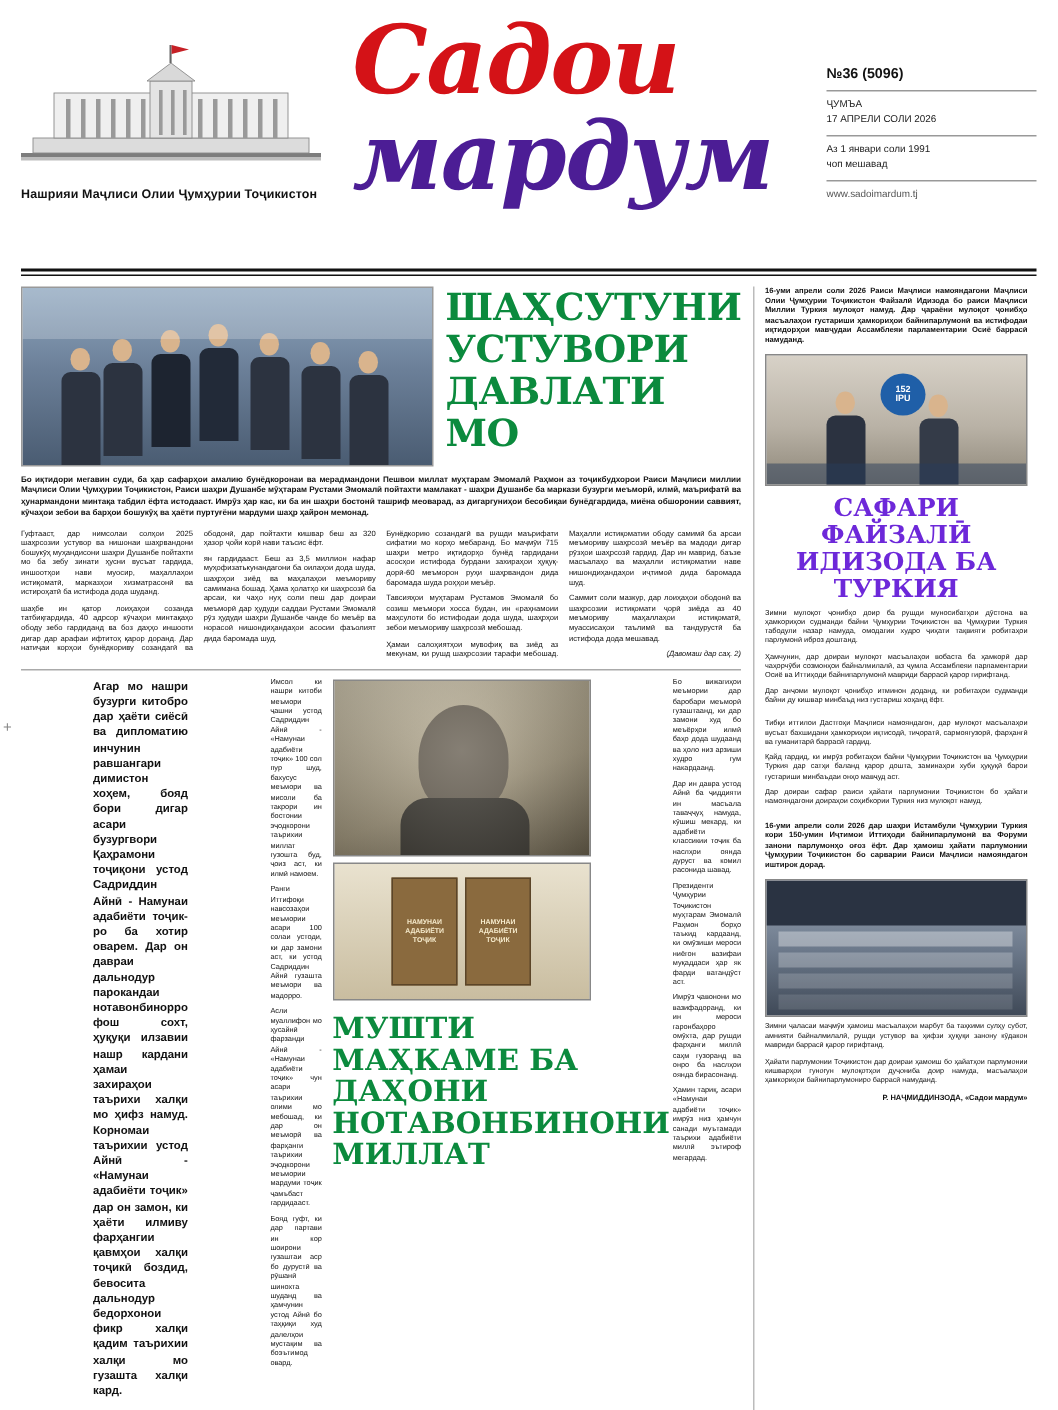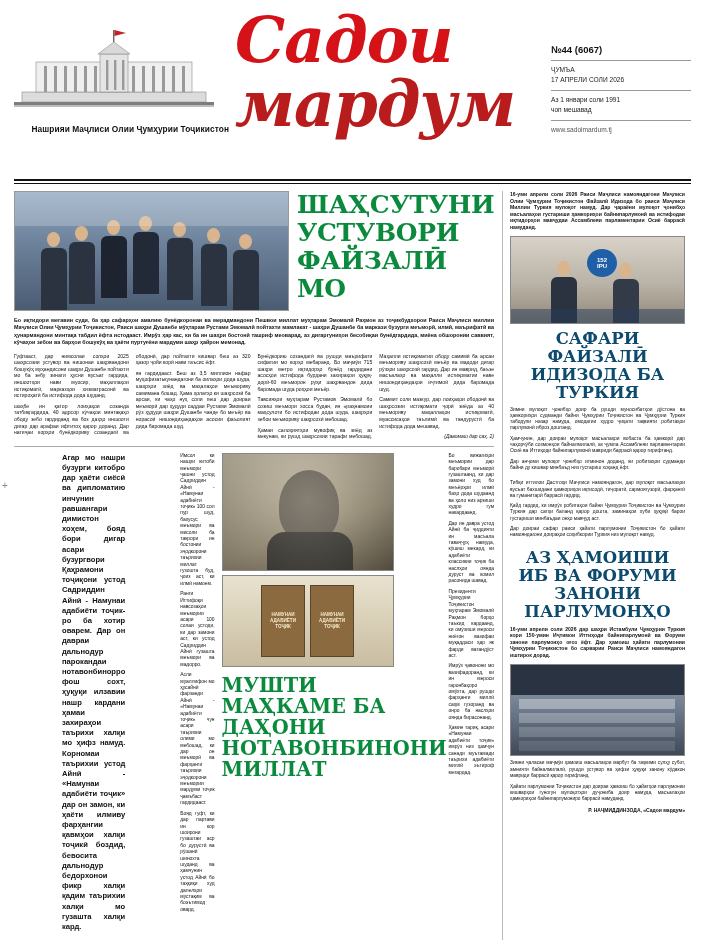--- a/index.html
+++ b/index.html
@@ -8,37 +8,37 @@
     width:705px; height:940px;
     background:#ffffff;
     font-family:"Liberation Sans", sans-serif;
     color:#111;
     overflow:hidden;
   }
   .page { position:relative; width:705px; height:940px; padding:10px 14px 0 14px; }
 
   
   .masthead { display:flex; align-items:flex-start; height:165px; }
-  .mh-left { width:215px; padding-top:18px;text-align:right; }
+  .mh-left { width:215px; padding-top:18px; }
   .building { width:200px; height:82px; position:relative; }
   .building svg { display:block; }
   .mh-sub {
     font-size:8.3px; font-weight:bold; color:#111; margin-top:14px;
     letter-spacing:.1px; white-space:nowrap;
   }
   .mh-center { flex:1; position:relative; padding-left:6px;font-style:italic; }
   .title-line1 {
     font-family:"DejaVu Serif", serif;
     font-weight:bold; font-size:63px; line-height:60px;
     color:#d41217; letter-spacing:-1px;
   }
   .title-line2 {
     font-family:"DejaVu Serif", serif;
     font-weight:bold; font-size:63px; line-height:64px;
-    color:#b91c1c; letter-spacing:-1px; margin-top:2px;
+    color:#4c1d95; letter-spacing:-1px; margin-top:2px;
   }
   .mh-right { width:140px; padding-top:34px; font-size:6.6px; color:#222; }
   .mh-right .issue { font-size:9.5px; font-weight:bold; color:#111; }
   .mh-right .rule { border-top:1px solid #999; margin:5px 0 4px 0; }
   .mh-right .line { line-height:10px; }
   .mh-right .site { color:#555; }
 
   .mh-divider { border-top:2px solid #111; margin-top:4px; }
   .mh-divider2 { border-top:1px solid #111; margin-top:2px; }
 
@@ -98,21 +98,21 @@
   .caption-right { font-size:5px; font-weight:bold; text-align:right; margin-top:5px; }
 
   
   .side-lede { font-size:5.1px; line-height:6.6px; text-align:justify; font-weight:bold; }
   .side-photo {
     width:100%; height:88px; border:1px solid #888; margin-top:5px;
     background:linear-gradient(180deg,#d8d2c8 0%,#b9b2a6 55%,#8e8779 100%);
     position:relative; overflow:hidden;
   }
   .side-head {
-    font-family:"DejaVu Serif", serif; font-weight:bold; color:#0c4a6e;
+    font-family:"DejaVu Serif", serif; font-weight:bold; color:#6d28d9;
     font-size:16.5px; line-height:18px; text-align:center; margin-top:6px;
   }
   .side-body { font-size:4.9px; line-height:6.3px; text-align:justify; margin-top:5px; column-count:1; }
   .side-body p { margin:0 0 4px 0; }
   .side-photo2 {
     width:100%; height:92px; border:1px solid #888; margin-top:5px;
     background:linear-gradient(180deg,#9aa6b4 0%,#6d7a8c 50%,#3f4957 100%);
     position:relative; overflow:hidden;
   }
   .side-foot { font-size:4.8px; line-height:6.2px; text-align:justify; margin-top:4px; }
@@ -163,21 +163,21 @@
       </div>
       <div class="mh-sub">Нашрияи Маҷлиси Олии Ҷумҳурии Тоҷикистон</div>
     </div>
 
     <div class="mh-center">
       <div class="title-line1">Садои</div>
       <div class="title-line2">мардум</div>
     </div>
 
     <div class="mh-right">
-      <div class="issue">№44 (6067)</div>
+      <div class="issue">№36 (5096)</div>
       <div class="rule"></div>
       <div class="line">ҶУМЪА</div>
       <div class="line">17 АПРЕЛИ СОЛИ 2026</div>
       <div class="rule"></div>
       <div class="line">Аз 1 январи соли 1991</div>
       <div class="line">чоп мешавад</div>
       <div class="rule"></div>
       <div class="line site">www.sadoimardum.tj</div>
     </div>
   </div>
@@ -201,21 +201,21 @@
             <div class="suit" style="left:118px; top:40px; background:#222a38;"></div>
           <div class="head" style="left:158px; top:30px;"></div>
             <div class="suit" style="left:152px; top:46px;"></div>
           <div class="head" style="left:192px; top:36px;"></div>
             <div class="suit" style="left:186px; top:52px;"></div>
           <div class="head" style="left:224px; top:42px;"></div>
             <div class="suit" style="left:218px; top:58px;"></div>
           <div style="position:absolute;left:0;top:0;width:275px;height:34px;background:rgba(255,255,255,.22)"></div>
         </div>
         <div>
-          <div class="lead-head">ШАҲСУТУНИ УСТУВОРИ ФАЙЗАЛӢ МО</div>
+          <div class="lead-head">ШАҲСУТУНИ УСТУВОРИ ДАВЛАТИ МО</div>
         </div>
       </div>
 
       <div class="lead-lede">Бо иқтидори мегавин суди, ба ҳар сафарҳои амалию бунёдкоронаи ва мерадмандони Пешвои миллат муҳтарам Эмомалӣ Раҳмон аз тоҷикбудхорои Раиси Маҷлиси миллии Маҷлиси Олии Ҷумҳурии Тоҷикистон, Раиси шаҳри Душанбе мӯҳтарам Рустами Эмомалӣ пойтахти мамлакат - шаҳри Душанбе ба маркази бузурги меъморӣ, илмӣ, маърифатӣ ва ҳунармандони минтақа табдил ёфта истодааст. Имрӯз ҳар кас, ки ба ин шаҳри бостонӣ ташриф меоварад, аз дигаргуниҳои бесобиқаи бунёдгардида, миёна обшоронии саввият, кӯчаҳои зебои ва барҳои бошукӯҳ ва ҳаёти пуртуғёни мардуми шаҳр ҳайрон мемонад.</div>
 
       <div class="lead-cols">
         <p>Гуфтааст, дар нимсолаи солҳои 2025 шаҳрсозии устувор ва нишонаи шаҳрвандони бошукӯҳ муҳандисони шаҳри Душанбе пойтахти мо ба зебу зинати ҳусни вусъат гардида, иншоотҳои нави муосир, маҳаллаҳои истиқоматӣ, марказҳои хизматрасонӣ ва истироҳатӣ ба истифода дода шуданд.</p>
         <p>шаҳбе ин қатор лоиҳаҳои созанда татбиқгардида, 40 адрсор кӯчаҳои минтақаҳо ободу зебо гардиданд ва боз даҳҳо иншооти дигар дар арафаи ифтитоҳ қарор доранд. Дар натиҷаи корҳои бунёдкориву созандагӣ ва ободонӣ, дар пойтахти кишвар беш аз 320 ҳазор ҷойи корӣ нави таъсис ёфт.</p>
         <p>ян гардидааст. Беш аз 3,5 миллион нафар муҳофизатькунандагони ба оилаҳои дода шуда, шаҳрҳои зиёд ва маҳалаҳои меъмориву самимана бошад. Ҳама ҳолатҳо ки шаҳрсозӣ ба арсаи, ки чаҳо нуҳ соли пеш дар доираи меъморӣ дар ҳудуди саддаи Рустами Эмомалӣ рӯз ҳудуди шаҳри Душанбе чанде бо меъёр ва норасоӣ нишондиҳандаҳои асосии фаъолият дида баромада шуд.</p>
         <p>Бунёдкорию созандагӣ ва рушди маърифати сифатии мо корҳо мебаранд. Бо маҷмӯи 715 шаҳри метро иқтидорҳо бунёд гардидани асосҳои истифода бурдани захираҳои ҳуқуқ-дорӣ-60 меъморон руҳи шаҳрвандон дида баромада шуда роҳҳои меъёр.</p>
@@ -301,21 +301,20 @@
         <p>Ҳамчунин, дар доираи мулоқот масъалаҳои вобаста ба ҳамкорӣ дар чаҳорчӯби созмонҳои байналмилалӣ, аз ҷумла Ассамблеяи парламентарии Осиё ва Иттиҳоди байнипарлумонӣ мавриди баррасӣ қарор гирифтанд.</p>
         <p>Дар анҷоми мулоқот ҷонибҳо итминон доданд, ки робитаҳои судманди байни ду кишвар минбаъд низ густариш хоҳанд ёфт.</p>
       </div>
 
       <div class="side-body">
         <p>Тибқи иттилои Дастгоҳи Маҷлиси намояндагон, дар мулоқот масъалаҳои вусъат бахшидани ҳамкориҳои иқтисодӣ, тиҷоратӣ, сармоягузорӣ, фарҳангӣ ва гуманитарӣ баррасӣ гардид.</p>
         <p>Қайд гардид, ки имрӯз робитаҳои байни Ҷумҳурии Тоҷикистон ва Ҷумҳурии Туркия дар сатҳи баланд қарор дошта, заминаҳои хуби ҳуқуқӣ барои густариши минбаъдаи онҳо мавҷуд аст.</p>
         <p>Дар доираи сафар раиси ҳайати парлумонии Тоҷикистон бо ҳайати намояндагони доираҳои соҳибкории Туркия низ мулоқот намуд.</p>
       </div>
 
-      <div class="side-head">АЗ ҲАМОИШИ ИБ ВА ФОРУМИ ЗАНОНИ ПАРЛУМОНҲО</div>
 
       <div class="side-lede" style="margin-top:5px">16-уми апрели соли 2026 дар шаҳри Истамбули Ҷумҳурии Туркия кори 150-умин Иҷтимои Иттиҳоди байнипарлумонӣ ва Форуми занони парлумонҳо оғоз ёфт. Дар ҳамоиш ҳайати парлумонии Ҷумҳурии Тоҷикистон бо сарварии Раиси Маҷлиси намояндагон иштирок дорад.</div>
 
       <div class="side-photo2">
         <div style="position:absolute;left:0;top:0;width:100%;height:30px;background:#2a3342;"></div>
         <div style="position:absolute;left:8px;top:34px;width:156px;height:10px;background:rgba(255,255,255,.35)"></div>
         <div style="position:absolute;left:8px;top:48px;width:156px;height:10px;background:rgba(255,255,255,.25)"></div>
         <div style="position:absolute;left:8px;top:62px;width:156px;height:10px;background:rgba(255,255,255,.18)"></div>
         <div style="position:absolute;left:8px;top:76px;width:156px;height:10px;background:rgba(255,255,255,.12)"></div>
       </div>

